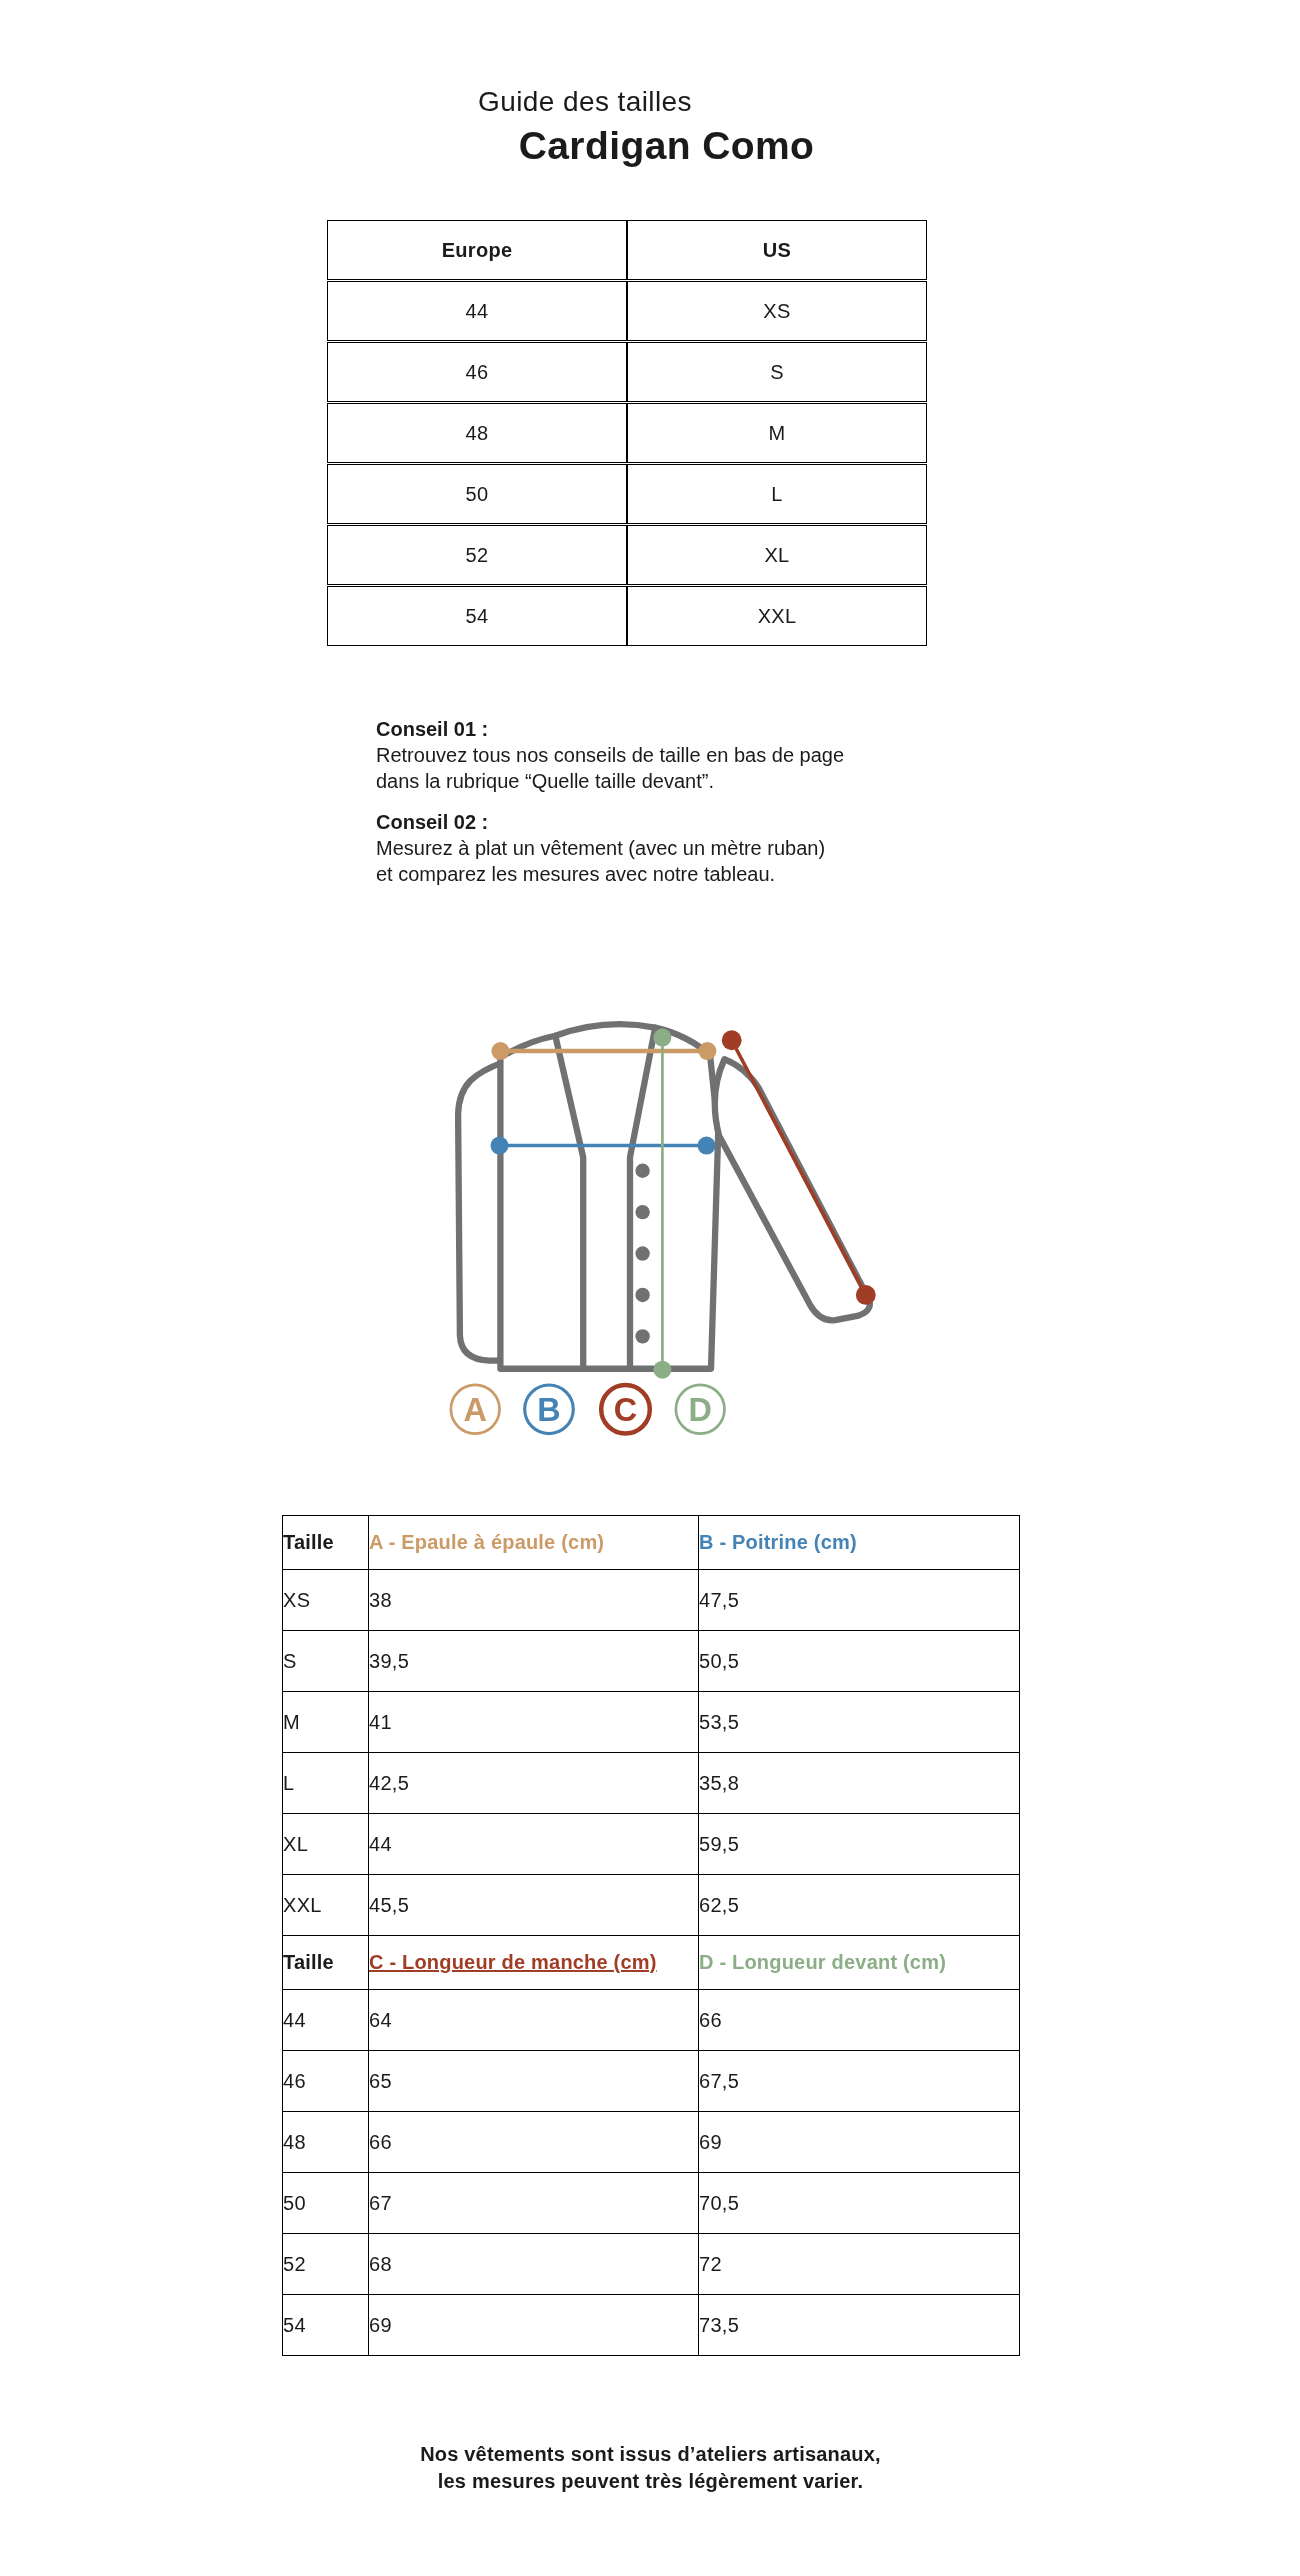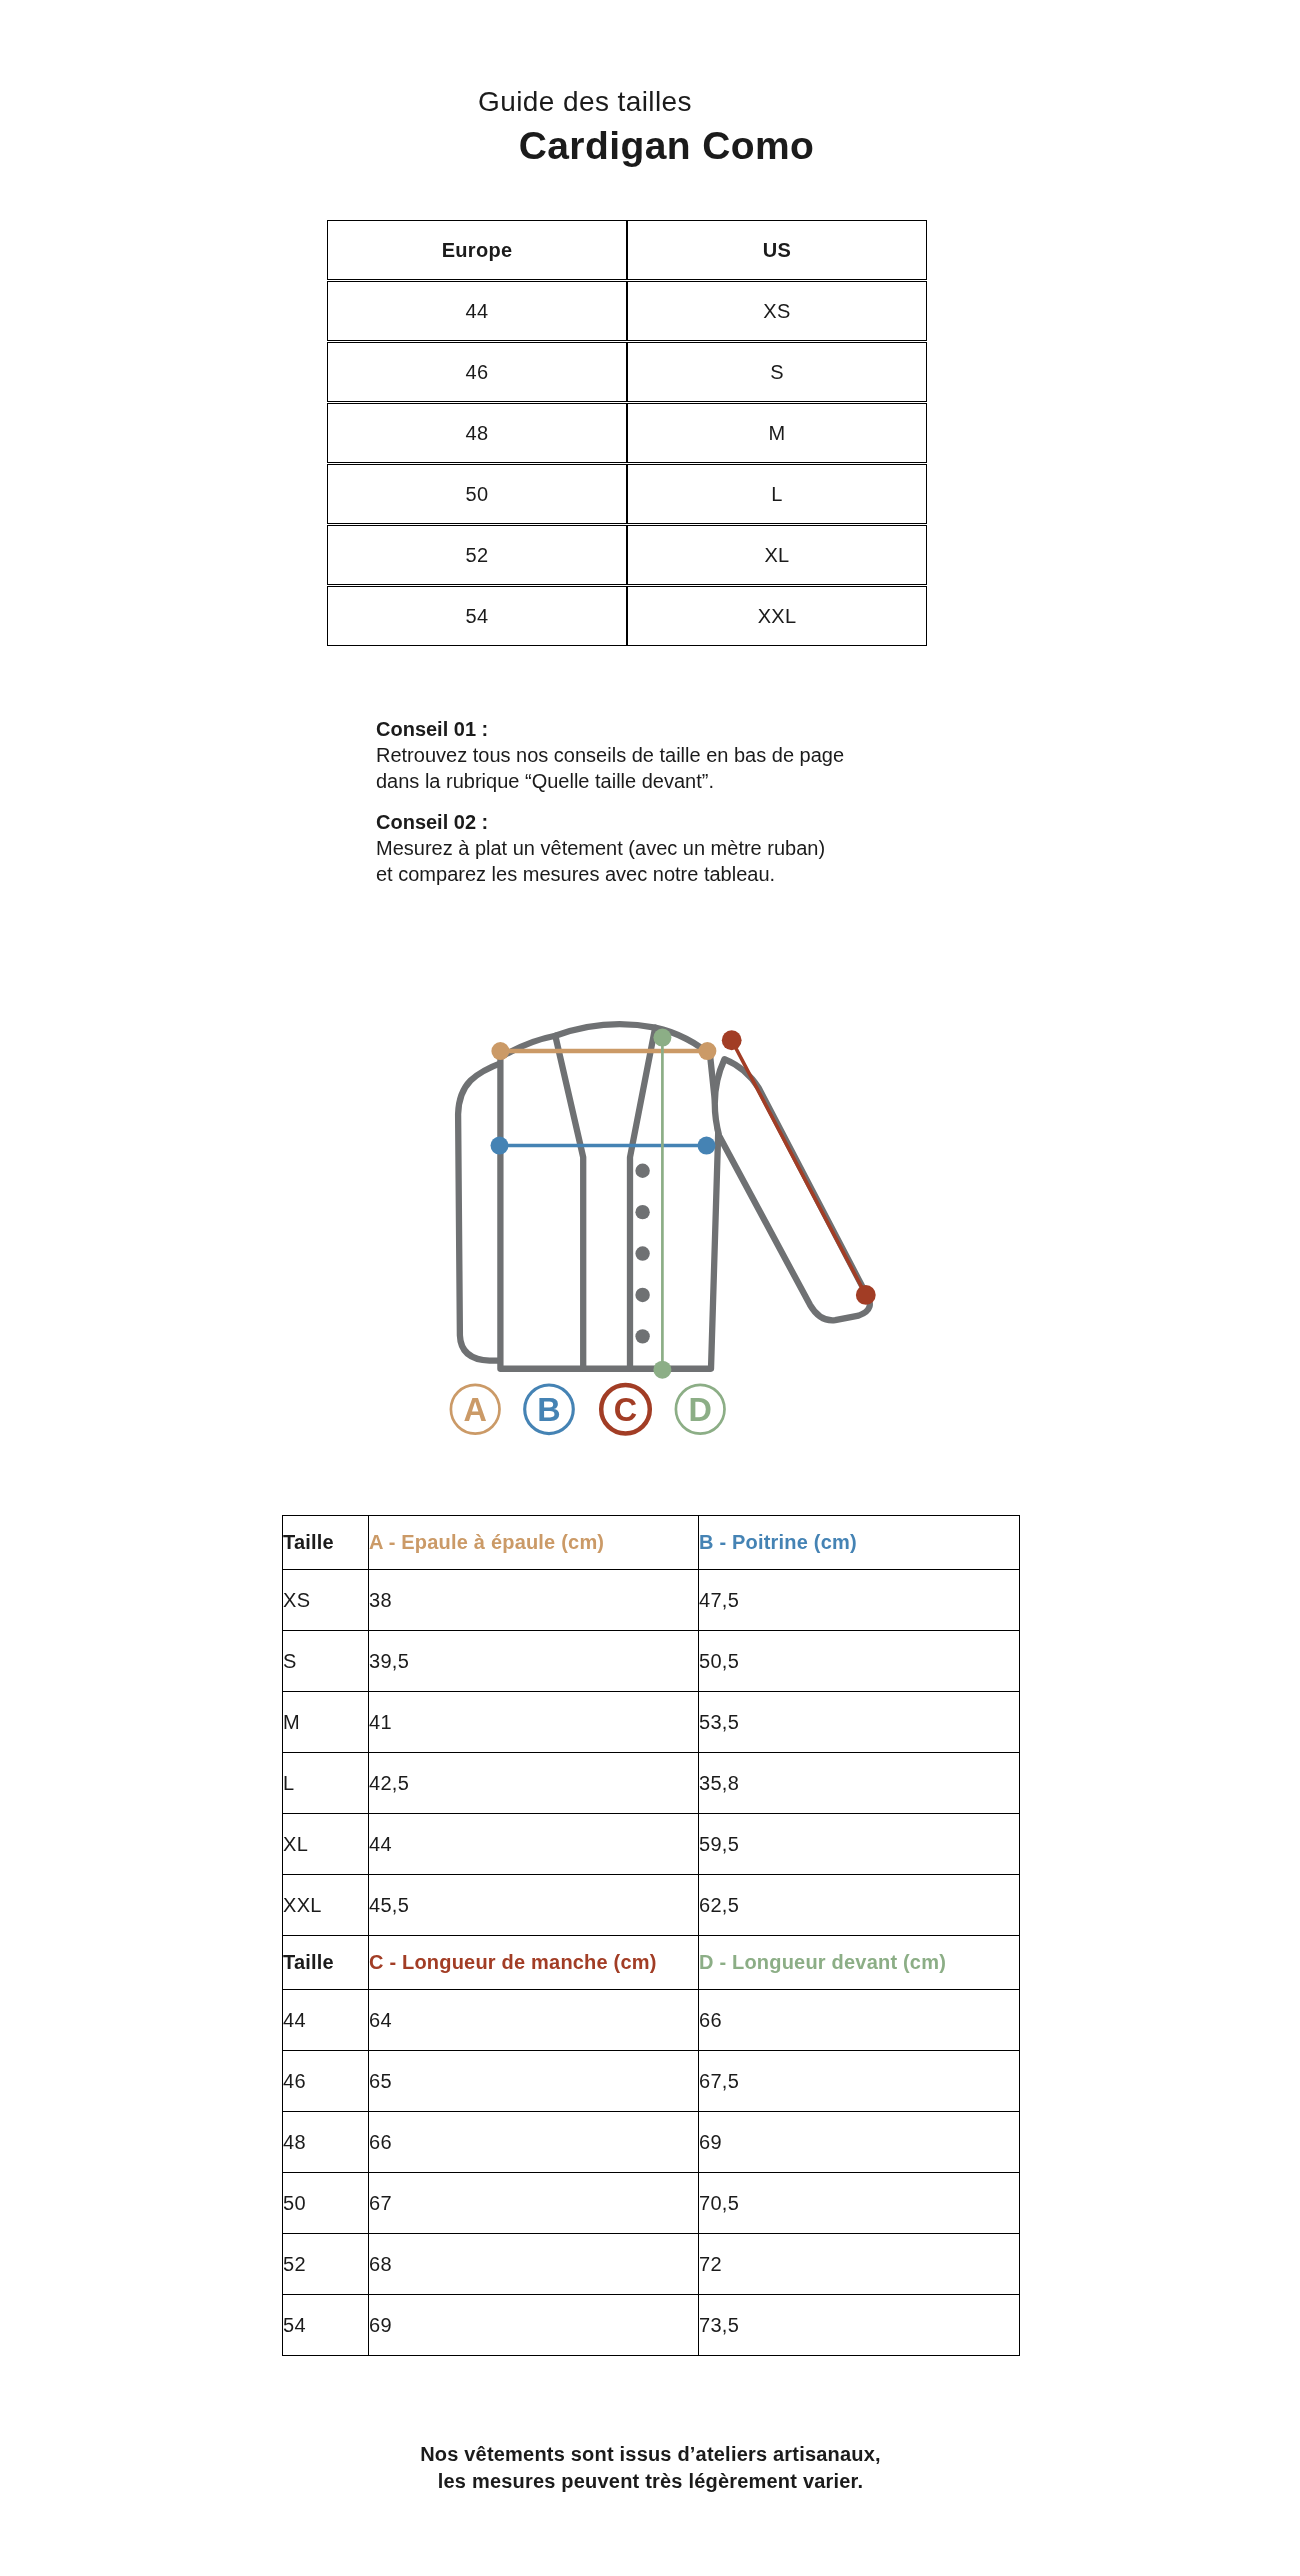--- a/index.html
+++ b/index.html
@@ -31,21 +31,21 @@
                  font-size:36px;font-weight:700;text-anchor:middle;}
 
   
   table.t2{position:absolute;left:282px;top:1515px;width:737px;
            border-collapse:collapse;table-layout:fixed;}
   table.t2 th,table.t2 td{border:1.8px solid var(--c-table_border,#000);
            padding:0;text-align:left;vertical-align:middle;background:#fff;}
   table.t2 th{height:53px;font-size:20px;font-weight:700;letter-spacing:0.2px;}
   table.t2 td{height:60px;font-size:20px;font-weight:400;letter-spacing:0.3px;}
   .th-a{color:var(--c-a,#cb9a67);margin-left:22px;} .th-b{color:var(--c-b,#4583b4);}
-  .th-c{color:var(--c-c,#a23d25);} .th-d{color:var(--c-d,#8cae86);}
+  .th-c{color:var(--c-c,#a23d25);text-decoration:underline;} .th-d{color:var(--c-d,#8cae86);}
 
   
   .footer{position:absolute;top:2441px;left:0;width:1301px;text-align:center;
           font-size:20px;font-weight:700;line-height:27px;letter-spacing:0.2px;}
 </style>
 </head>
 <body>
 
 <div class="page">
 

